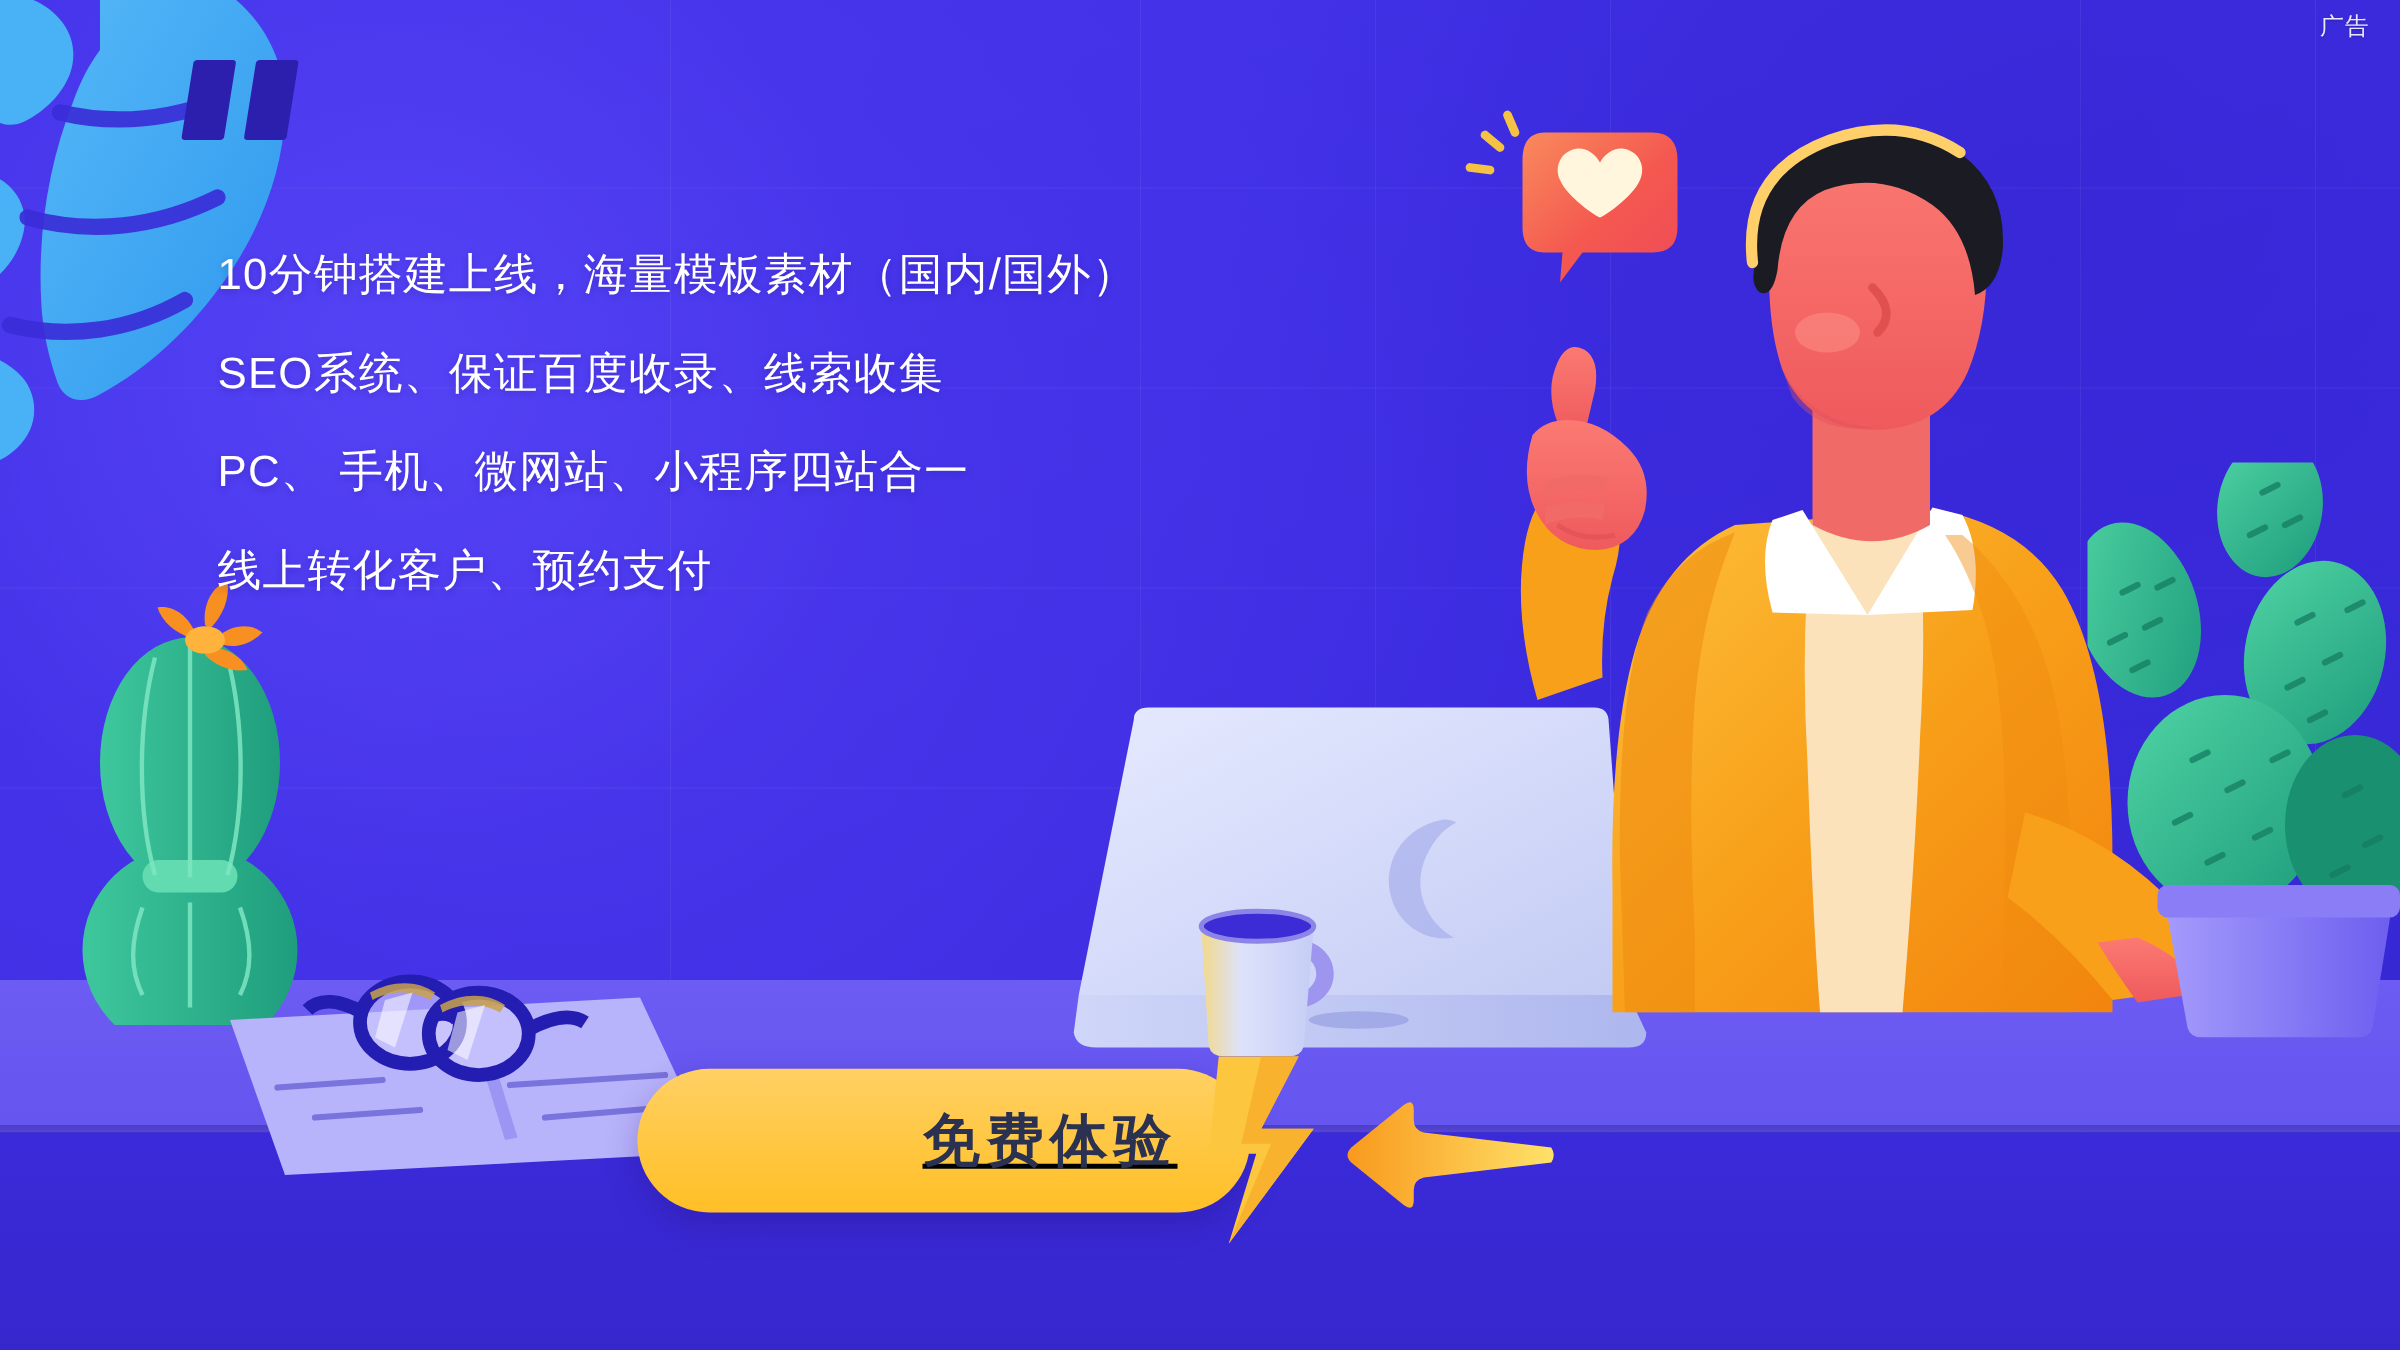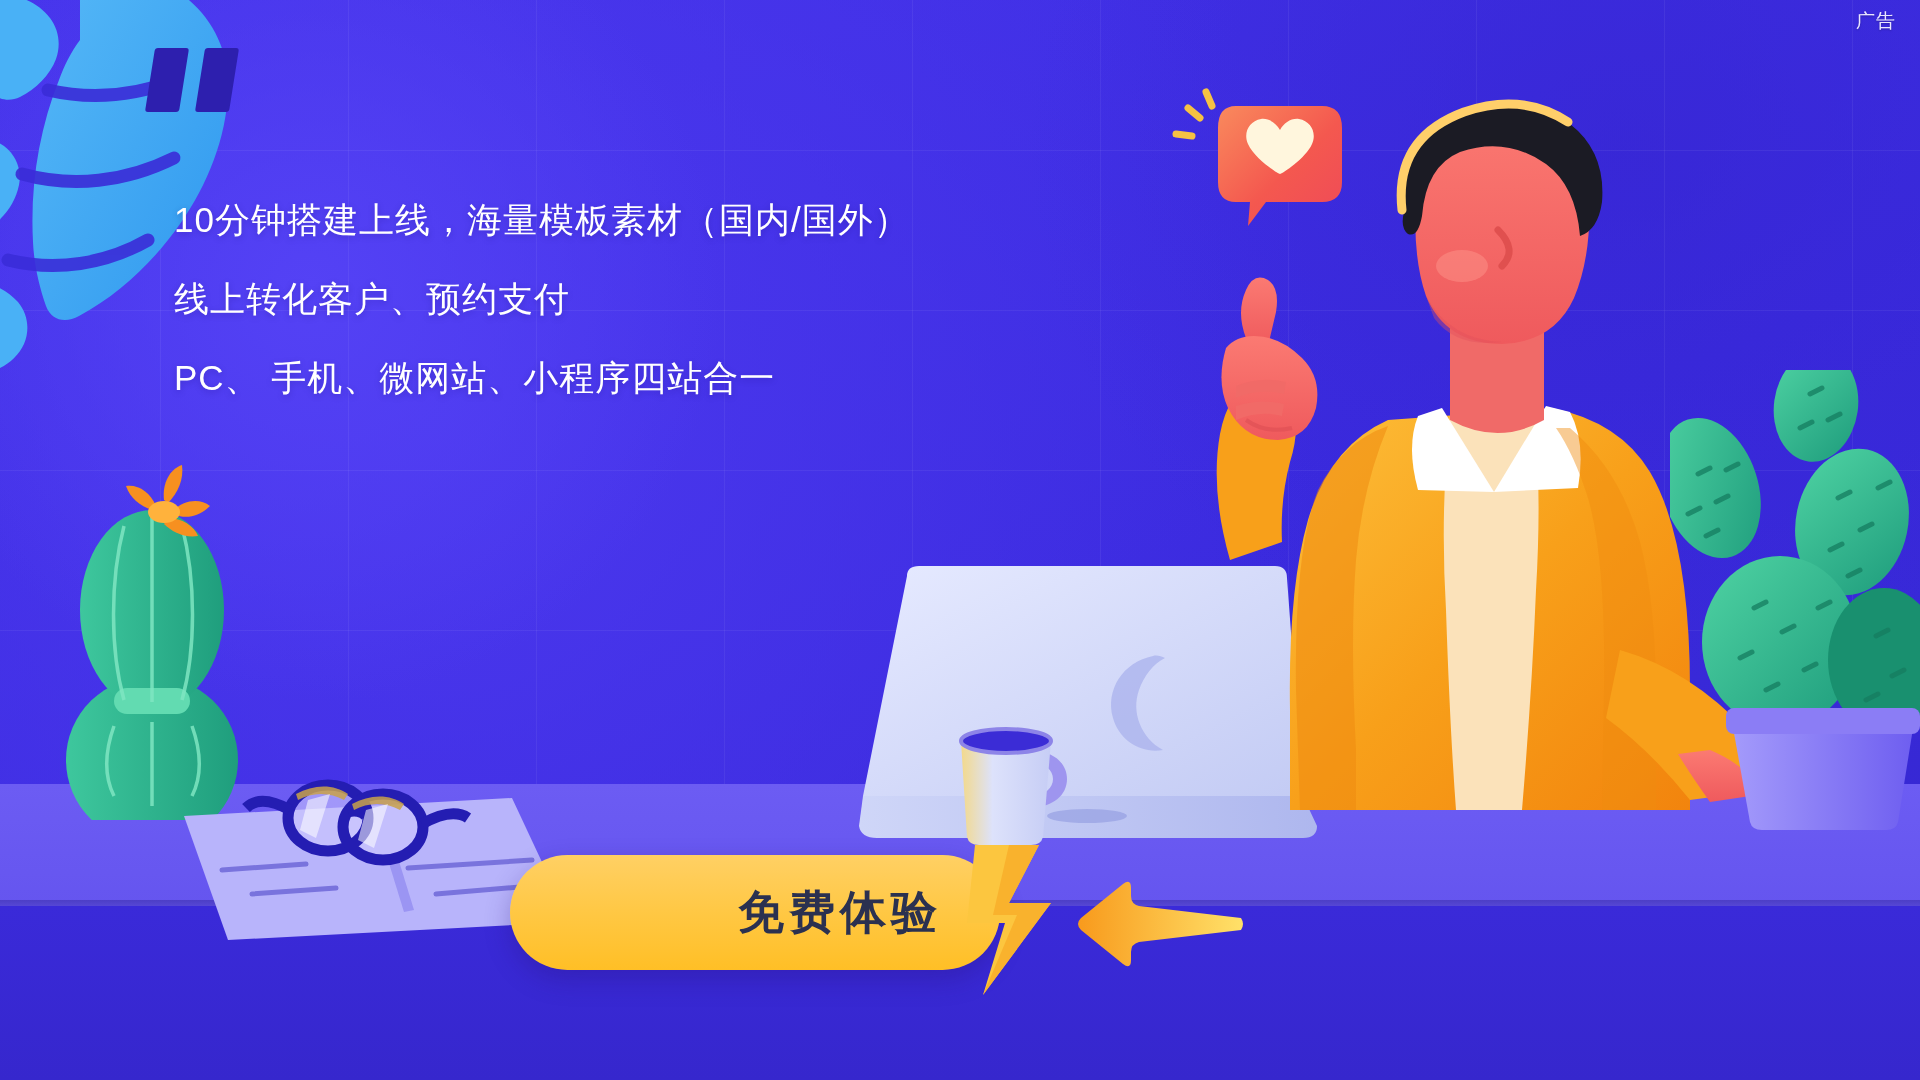--- a/index.html
+++ b/index.html
@@ -128,21 +128,21 @@
   .bullets li:last-child{margin-bottom:0;}
 
   
   .cta{
     position:absolute;left:510px;top:855px;
     width:490px;height:115px;
     border-radius:60px;
     background:linear-gradient(180deg,#ffd064 0%,#ffc845 48%,#ffbf26 100%);
     box-shadow:0 10px 26px rgba(40,16,120,.30);
     display:flex;align-items:center;justify-content:center;
-    cursor:pointer;z-index:32;border:0;
+    cursor:pointer;z-index:32;border:0;text-decoration:underline;
   }
   .cta-label{
     color:#2b3150;
     font-size:46px;font-weight:bold;letter-spacing:5px;
     padding-left:170px;
   }
 
   
   .bolt{position:absolute;left:965px;top:845px;width:110px;height:150px;z-index:33;}
   .bolt svg{width:100%;height:100%;display:block;}
@@ -411,22 +411,23 @@
       <path d="M62 352 L244 352 L228 452 Q226 460 216 460 L92 460 Q82 460 80 452 Z" fill="url(#potg)"></path>
       <rect x="56" y="338" width="194" height="26" rx="8" fill="#8b7df5"></rect>
     </svg>
   </div>
 
   <div class="ad-label">广告</div>
 
   <div class="copy">
     <ul class="bullets">
       <li>10分钟搭建上线，海量模板素材（国内/国外）</li>
+      <li>SEO系统、保证百度收录、线索收集</li>
+      <li>PC、 手机、微网站、小程序四站合一</li>
       <li>线上转化客户、预约支付</li>
-      <li>PC、 手机、微网站、小程序四站合一</li>
     </ul>
   </div>
 
   <button class="cta">
     <span class="cta-label">免费体验</span>
   </button>
 
   <div class="bolt">
     <svg viewBox="0 0 110 150" xmlns="http://www.w3.org/2000/svg">
       <path d="M10 0 L74 0 L44 58 L86 58 L18 150 L40 78 L2 78 Z" fill="#fcc63f"></path>

